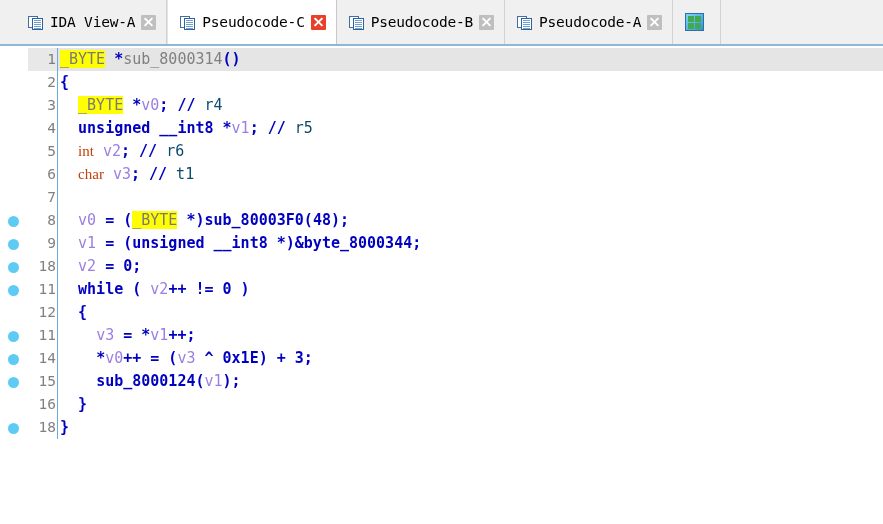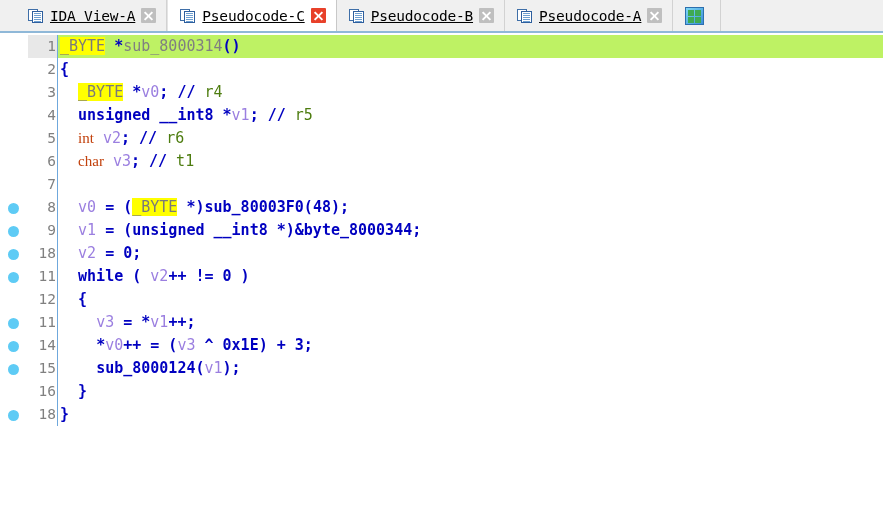--- a/index.html
+++ b/index.html
@@ -11,28 +11,27 @@
     width: 883px;
     height: 524px;
     overflow: hidden;
     font-family: "DejaVu Sans", sans-serif;
     -webkit-font-smoothing: antialiased;
   }
 
   
   .tabbar {
     position: relative;
-    height: 33px;
+    height: 46px;
     background: #f0f0f0;
     display: flex;
     align-items: stretch;
     box-sizing: border-box;
     border-bottom: 2px solid #8fb8d8;
     overflow: hidden;
-    text-decoration: underline;
   }
   .tab {
     position: relative;
     display: flex;
     align-items: center;
     gap: 6px;
     padding: 0 10px 0 12px;
     background: #f0f0f0;
     box-sizing: border-box;
     border-right: 1px solid #d2d2d2;
@@ -139,21 +138,21 @@
     font-family: "DejaVu Sans Mono", monospace;
     font-size: 15px;
     line-height: 23px;
   }
   .line {
     display: flex;
     align-items: stretch;
     height: 23px;
     white-space: pre;
   }
-  .line.current .code { background: #bef264; }
+  .line.current .code { background: #e5e5e5; }
   .line.current .gutter { background: #e8e8e8; }
 
   .bp {
     flex: 0 0 auto;
     width: 28px;
     position: relative;
   }
   .bp.on::before {
     content: "";
     position: absolute;
@@ -189,21 +188,21 @@
 
   
   .t-kw   { color: #0000c0; font-weight: bold; }      
   .t-type { color: #c2410c; font-family: Liberation Serif, serif; }                          
   .t-punc { color: #0000c0; font-weight: bold; }       
   .t-var  { color: #9b7fe0; }                          
   .t-fn   { color: #0000c0; font-weight: bold; }       
   .t-fncur{ color: #808080; }                          
   .t-num  { color: #0000c0; font-weight: bold; }       
   .t-cmt  { color: #0000c0; font-weight: bold; }       
-  .t-cmt2 { color: #4d7c0f; }                          
+  .t-cmt2 { color: #0c4a6e; }                          
   .t-hl   { background: #ffff00; color: #7a7a7a; }
 </style>
 </head>
 <body>
 
 <div class="tabbar">
   <div class="tab-sep"></div>
 
   <div class="tab">
     <span class="doc-icon">

